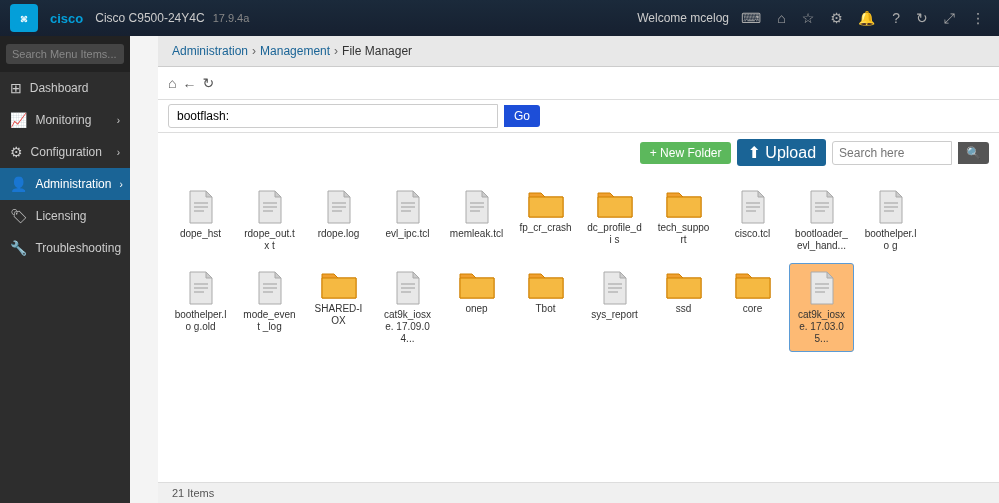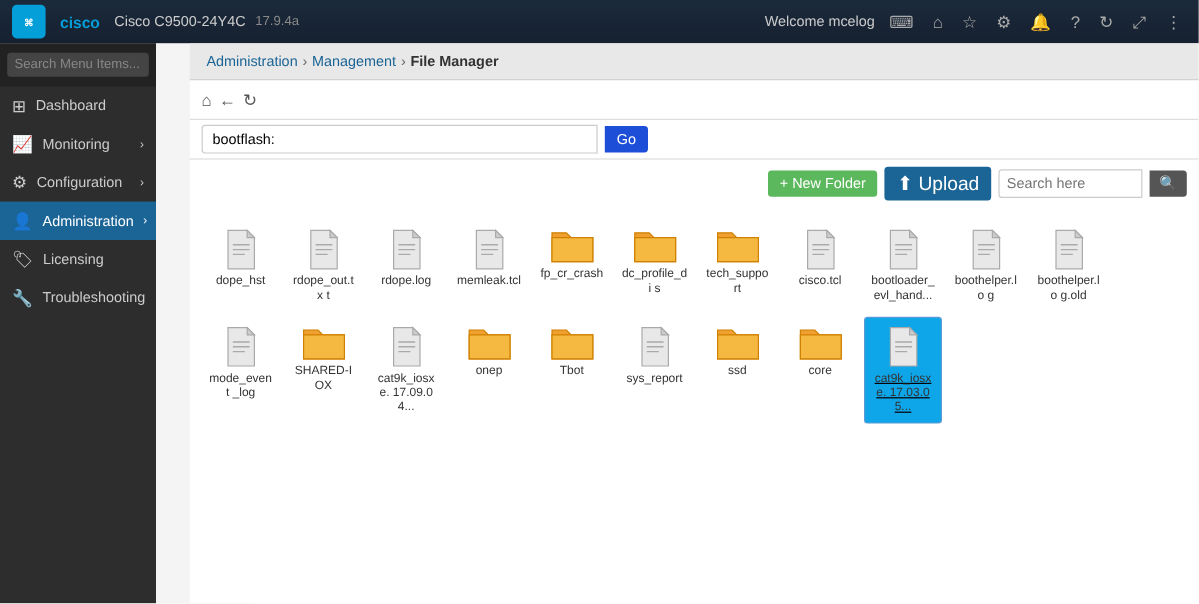--- a/index.html
+++ b/index.html
@@ -76,21 +76,21 @@
       padding: 8px 14px;
       display: flex;
       align-items: center;
       gap: 4px;
       font-size: 12px;
       border-bottom: 1px solid #ccc;
       flex-shrink: 0;
     }
     .breadcrumb-link { color: #1a6496; cursor: pointer; text-decoration: none; }
     .breadcrumb-sep { color: #666; }
-    .breadcrumb-current { color: #333; font-weight: bold; }
+    .breadcrumb-current { color: #333; font-weight: normal; }
 
     
     .fm-content { flex: 1; background: white; display: flex; flex-direction: column; overflow: hidden; }
 
     
     .fm-toolbar {
       padding: 8px 10px;
       display: flex;
       align-items: center;
       gap: 6px;
@@ -190,21 +190,21 @@
     .file-item {
       display: flex;
       flex-direction: column;
       align-items: center;
       width: 65px;
       padding: 6px 4px;
       cursor: pointer;
       border-radius: 3px;
       border: 1px solid transparent;
     }
-    .file-item.selected { background: #0ea5e9; border-color: #5b9bd5; text-decoration: underline; }
+    .file-item.selected { background: #fdba74; border-color: #5b9bd5; }
     .file-name { font-size: 10px; text-align: center; color: #333; word-break: break-all; line-height: 1.2; }
 
     
     .fm-status {
       background: #f0f0f0;
       border-top: 1px solid #ddd;
       padding: 4px 14px;
       font-size: 11px;
       color: #555;
       flex-shrink: 0;
@@ -345,20 +345,30 @@
             <div class="file-name">rdope.log</div>
           </div>
           <div class="file-item">
             <div><svg class="file-svg" viewBox="0 0 30 36" xmlns="http://www.w3.org/2000/svg">
       <path d="M4,2 L20,2 L26,8 L26,34 L4,34 Z" fill="#e8e8e8" stroke="#aaa" stroke-width="1"></path>
       <path d="M20,2 L20,8 L26,8 Z" fill="#ccc" stroke="#aaa" stroke-width="1"></path>
       <line x1="8" y1="14" x2="22" y2="14" stroke="#aaa" stroke-width="1.2"></line>
       <line x1="8" y1="18" x2="22" y2="18" stroke="#aaa" stroke-width="1.2"></line>
       <line x1="8" y1="22" x2="18" y2="22" stroke="#aaa" stroke-width="1.2"></line>
     </svg></div>
+            <div class="file-name">evl_ipc.tcl</div>
+          </div>
+          <div class="file-item">
+            <div><svg class="file-svg" viewBox="0 0 30 36" xmlns="http://www.w3.org/2000/svg">
+      <path d="M4,2 L20,2 L26,8 L26,34 L4,34 Z" fill="#e8e8e8" stroke="#aaa" stroke-width="1"></path>
+      <path d="M20,2 L20,8 L26,8 Z" fill="#ccc" stroke="#aaa" stroke-width="1"></path>
+      <line x1="8" y1="14" x2="22" y2="14" stroke="#aaa" stroke-width="1.2"></line>
+      <line x1="8" y1="18" x2="22" y2="18" stroke="#aaa" stroke-width="1.2"></line>
+      <line x1="8" y1="22" x2="18" y2="22" stroke="#aaa" stroke-width="1.2"></line>
+    </svg></div>
             <div class="file-name">memleak.tcl</div>
           </div>
           <div class="file-item">
             <div><svg class="folder-svg" viewBox="0 0 38 30" xmlns="http://www.w3.org/2000/svg">
       <path d="M2,6 L2,28 L36,28 L36,8 L18,8 L14,4 L2,4 Z" fill="#f0a030" stroke="#d08000" stroke-width="1"></path>
       <path d="M2,8 L36,8 L36,28 L2,28 Z" fill="#f5b942" stroke="#d08000" stroke-width="1"></path>
     </svg></div>
             <div class="file-name">fp_cr_crash</div>
           </div>
           <div class="file-item">
@@ -485,15 +495,18 @@
       <path d="M4,2 L20,2 L26,8 L26,34 L4,34 Z" fill="#e8e8e8" stroke="#aaa" stroke-width="1"></path>
       <path d="M20,2 L20,8 L26,8 Z" fill="#ccc" stroke="#aaa" stroke-width="1"></path>
       <line x1="8" y1="14" x2="22" y2="14" stroke="#aaa" stroke-width="1.2"></line>
       <line x1="8" y1="18" x2="22" y2="18" stroke="#aaa" stroke-width="1.2"></line>
       <line x1="8" y1="22" x2="18" y2="22" stroke="#aaa" stroke-width="1.2"></line>
     </svg></div>
             <div class="file-name">cat9k_iosxe. 17.03.05...</div>
           </div>
         </div>
 
+      <div class="fm-status">
+        <span>21 Items</span>
+      </div>
     </div>
   </div>
 </div>
 
 </body></html>

